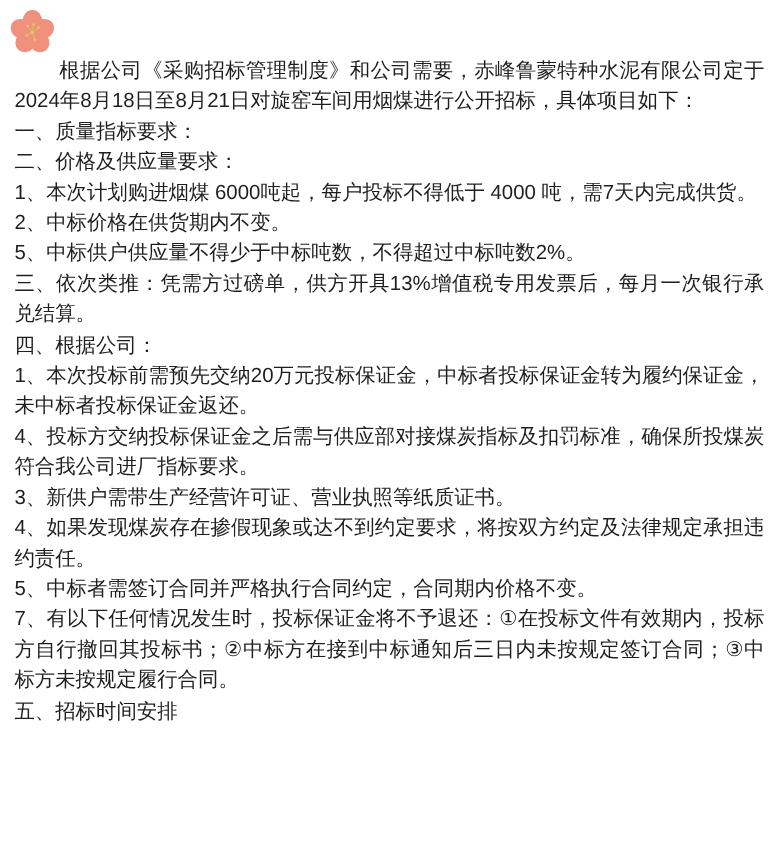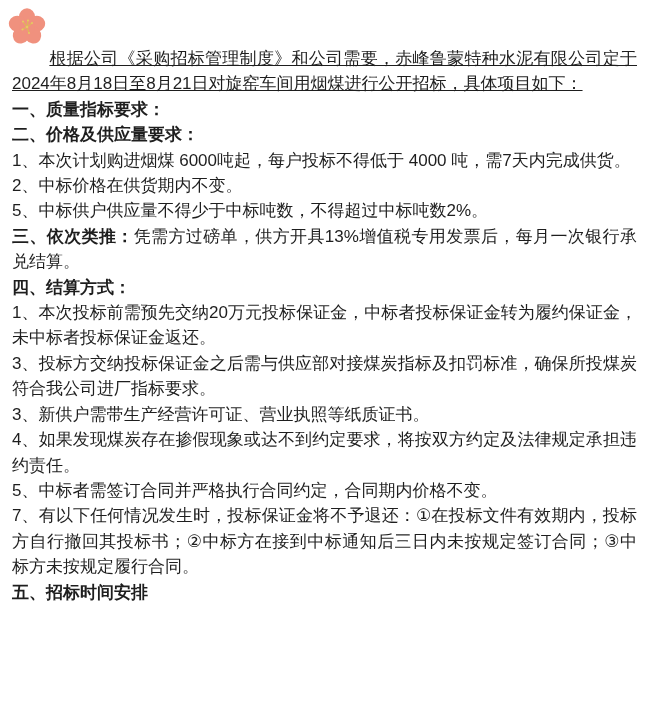--- a/index.html
+++ b/index.html
@@ -29,27 +29,26 @@
     color: #1e1e1e;
     font-size: 17px;
     line-height: 25.4px;
   }
   .para {
     margin: 0;
     text-align: justify;
   }
   .para.indent {
     text-indent: 2.2em;
-    text-decoration: underline;
   }
   .heading {
     font-weight: bold;
   }
   .bold {
-    font-weight: bold;
+    font-weight: normal;
     margin-top: 24px;
   }
 </style>
 </head>
 <body>
 
 <div>
 
   <svg class="flower" viewBox="0 0 40 40" xmlns="http://www.w3.org/2000/svg">
     <g fill="#f0917e">
@@ -78,23 +77,23 @@
   </svg>
 
   <div class="content">
       <p class="para indent"><span>根据公司《采购招标管理制度》和公司需要，赤峰鲁蒙特种水泥有限公司定于2024年8月18日至8月21日对旋窑车间用烟煤进行公开招标，具体项目如下：</span></p>
       <p class="para heading"><span class="bold">一、质量指标要求：</span></p>
       <p class="para heading"><span class="bold">二、价格及供应量要求：</span></p>
       <p class="para"><span>1、本次计划购进烟煤 6000吨起，每户投标不得低于 4000 吨，需7天内完成供货。</span></p>
       <p class="para"><span>2、中标价格在供货期内不变。</span></p>
       <p class="para"><span>5、中标供户供应量不得少于中标吨数，不得超过中标吨数2%。</span></p>
       <p class="para"><span class="bold">三、依次类推：</span><span>凭需方过磅单，供方开具13%增值税专用发票后，每月一次银行承兑结算。</span></p>
-      <p class="para heading"><span class="bold">四、结算方式：</span></p>
+      <p class="para heading"><span class="bold">四、根据公司：</span></p>
       <p class="para"><span>1、本次投标前需预先交纳20万元投标保证金，中标者投标保证金转为履约保证金，未中标者投标保证金返还。</span></p>
-      <p class="para"><span>3、投标方交纳投标保证金之后需与供应部对接煤炭指标及扣罚标准，确保所投煤炭符合我公司进厂指标要求。</span></p>
+      <p class="para"><span>4、投标方交纳投标保证金之后需与供应部对接煤炭指标及扣罚标准，确保所投煤炭符合我公司进厂指标要求。</span></p>
       <p class="para"><span>3、新供户需带生产经营许可证、营业执照等纸质证书。</span></p>
       <p class="para"><span>4、如果发现煤炭存在掺假现象或达不到约定要求，将按双方约定及法律规定承担违约责任。</span></p>
       <p class="para"><span>5、中标者需签订合同并严格执行合同约定，合同期内价格不变。</span></p>
       <p class="para"><span>7、有以下任何情况发生时，投标保证金将不予退还：①在投标文件有效期内，投标方自行撤回其投标书；②中标方在接到中标通知后三日内未按规定签订合同；③中标方未按规定履行合同。</span></p>
       <p class="para heading"><span class="bold">五、招标时间安排</span></p>
     </div>
 
 </div>
 
 </body></html>

